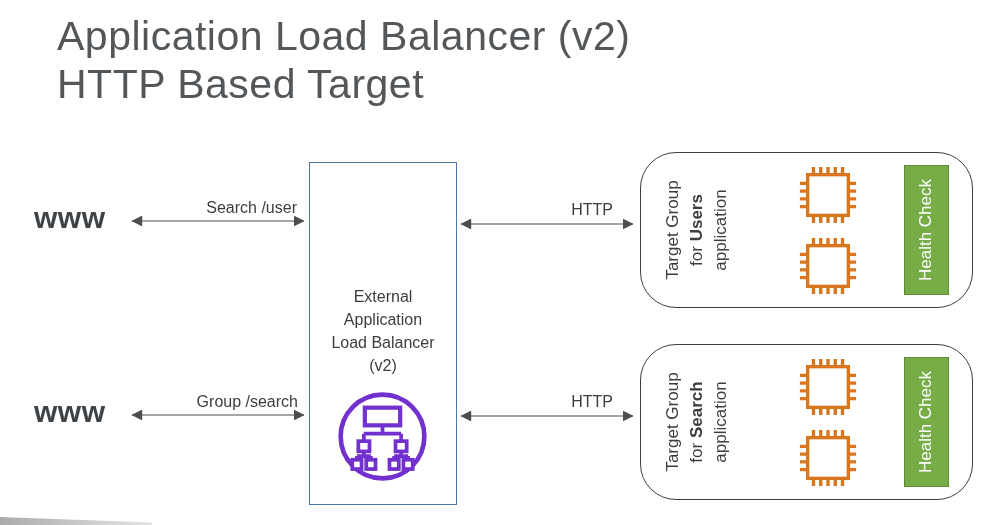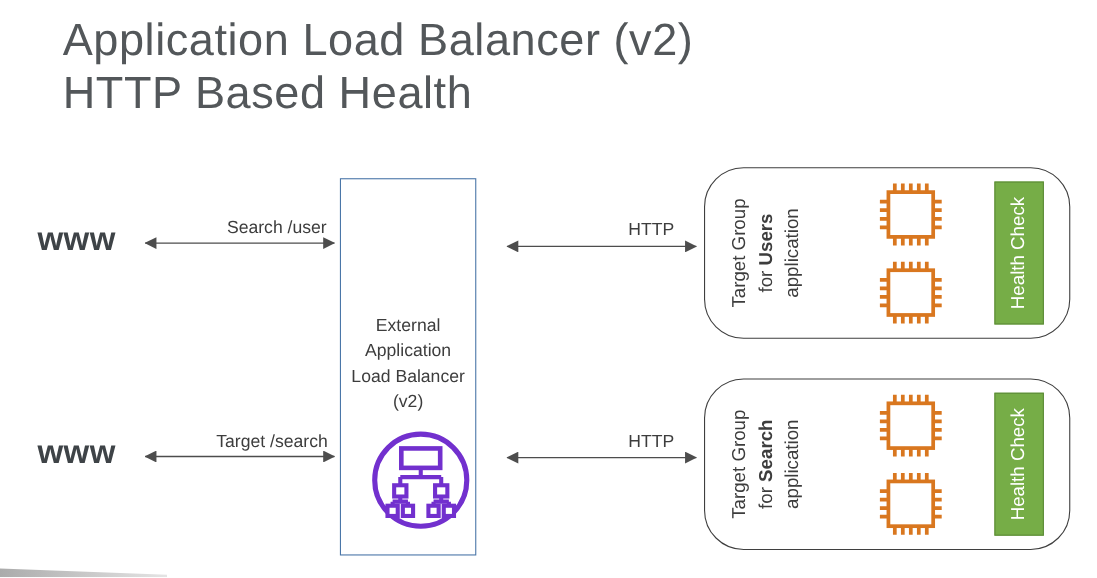--- a/index.html
+++ b/index.html
@@ -24,21 +24,21 @@
   .route.r1{right:700px;top:199px;}
   .route.r2{right:699px;top:393px;}
   .http.r1{right:384px;top:201px;}
   .http.r2{right:384px;top:393px;}
 
   
   .arrows{position:absolute;left:0;top:0;width:997px;height:525px;pointer-events:none;}
   .arrow-line{stroke:var(--arrow);stroke-width:1.2;}
 
   
-  .lb-box{position:absolute;left:309px;top:162px;width:124px;height:343px;
+  .lb-box{position:absolute;left:309px;top:162px;width:148px;height:343px;
     border:1.5px solid var(--lb-border);background:#fff;}
   .lb-label{position:absolute;left:0;right:0;top:122px;text-align:center;color:var(--text);
     font-size:16px;line-height:23px;white-space:pre-line;}
   .elb-icon{position:absolute;left:26px;top:227px;width:93px;height:93px;}
 
   
   .target-group{position:absolute;left:640px;width:333px;height:156px;background:#fff;
     border:1.4px solid #3F3F3F;border-radius:36px;}
   .target-group.g1{top:152px;}
   .target-group.g2{top:344px;}
@@ -82,21 +82,21 @@
       <rect x="57.5" y="75" width="10" height="10" stroke-width="4" fill="#fff"></rect>
       <rect x="72.5" y="75" width="10" height="10" stroke-width="4" fill="#fff"></rect>
     </g>
   </defs>
 </svg>
 
 <div class="canvas">
 
   <div class="page-title">
     <div>Application Load Balancer (v2)</div>
-    <div>HTTP Based Health</div>
+    <div>HTTP Based Target</div>
   </div>
 
   <svg class="arrows" viewBox="0 0 997 525">
     <defs>
       <marker id="ah-r" markerWidth="10" markerHeight="9" refX="8.5" refY="4.5" orient="auto">
         <path d="M0,0 L9,4.5 L0,9 z" fill="#4D4D4D"></path>
       </marker>
       <marker id="ah-l" markerWidth="10" markerHeight="9" refX="0.5" refY="4.5" orient="auto">
         <path d="M9,0 L0,4.5 L9,9 z" fill="#4D4D4D"></path>
       </marker>
@@ -104,21 +104,21 @@
     <line class="arrow-line" x1="132" y1="221" x2="304" y2="221" marker-start="url(#ah-l)" marker-end="url(#ah-r)"></line>
     <line class="arrow-line" x1="132" y1="415" x2="304" y2="415" marker-start="url(#ah-l)" marker-end="url(#ah-r)"></line>
     <line class="arrow-line" x1="461" y1="224" x2="633" y2="224" marker-start="url(#ah-l)" marker-end="url(#ah-r)"></line>
     <line class="arrow-line" x1="461" y1="416" x2="633" y2="416" marker-start="url(#ah-l)" marker-end="url(#ah-r)"></line>
   </svg>
 
   <div class="www r1">www</div>
   <div class="www r2">www</div>
 
   <div class="edge-label route r1">Search /user</div>
-  <div class="edge-label route r2">Target /search</div>
+  <div class="edge-label route r2">Group /search</div>
   <div class="edge-label http r1">HTTP</div>
   <div class="edge-label http r2">HTTP</div>
 
   <div class="lb-box">
     <div class="lb-label">External
 Application
 Load Balancer
 (v2)</div>
     <svg class="elb-icon" viewBox="0 0 100 100">
       <use href="#elb-sym"></use>

